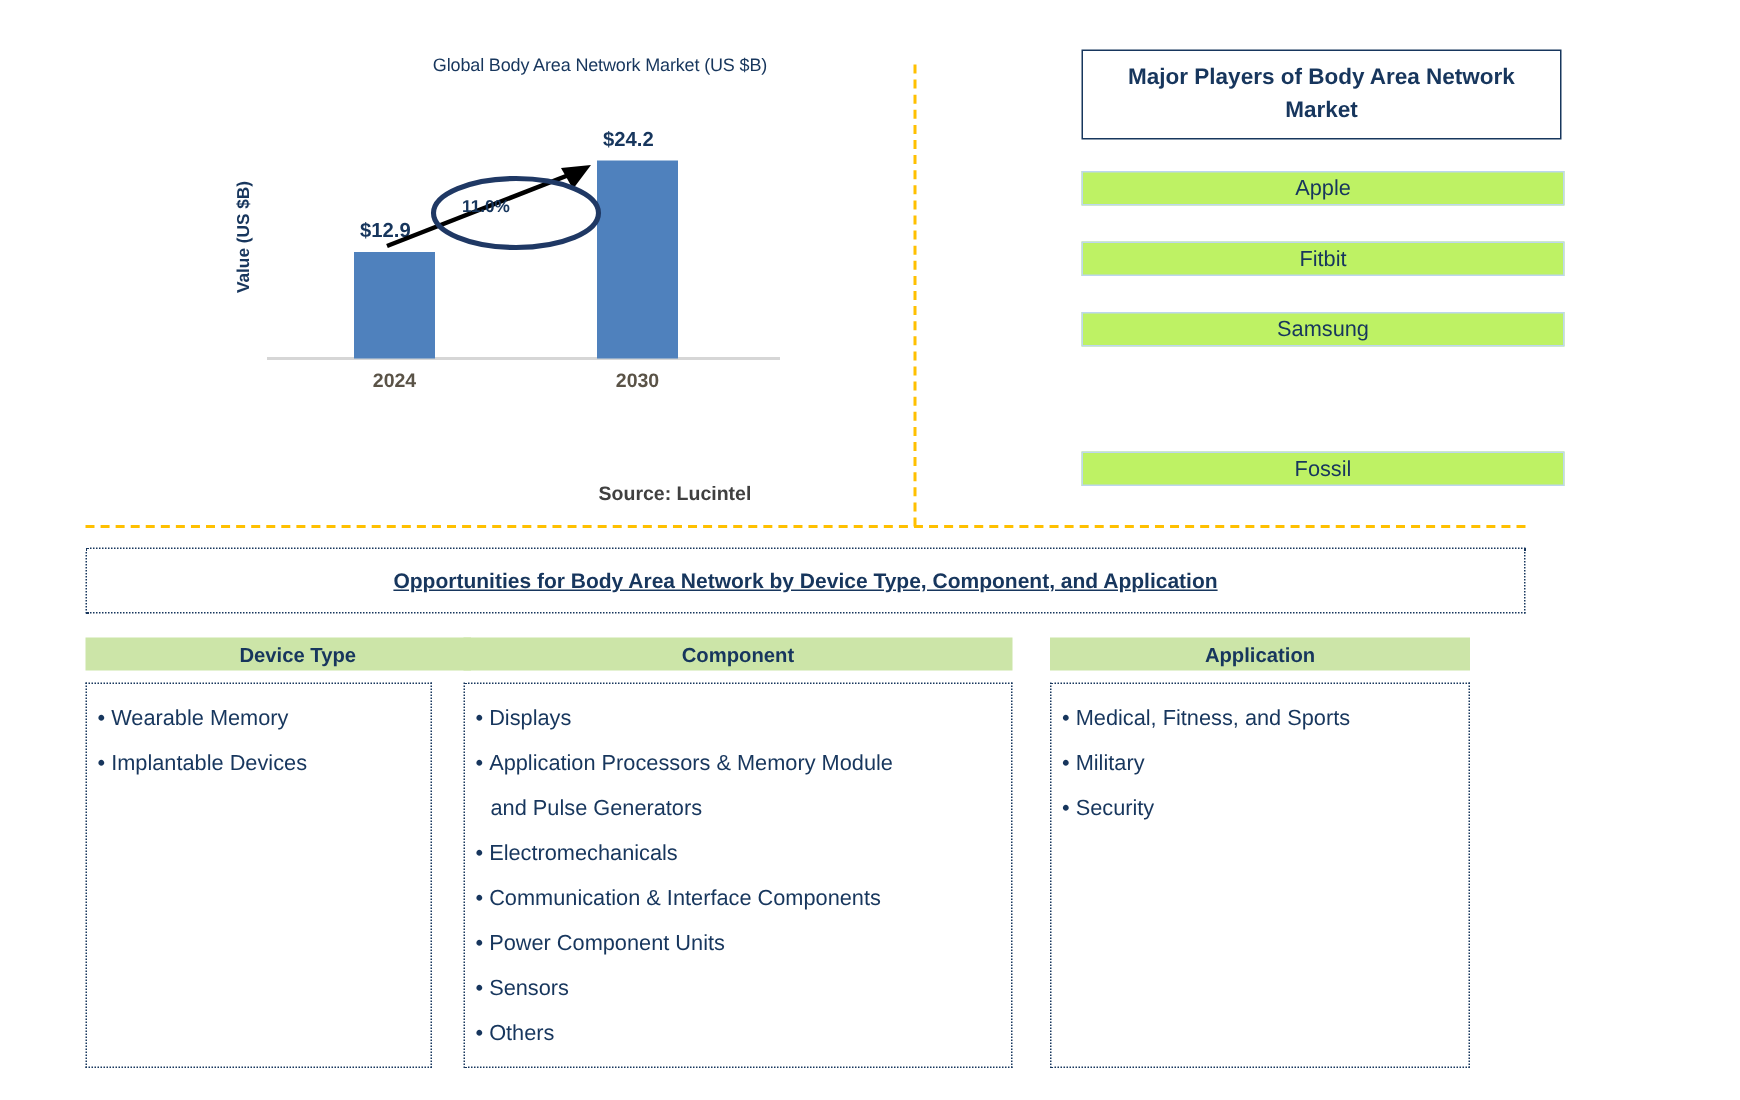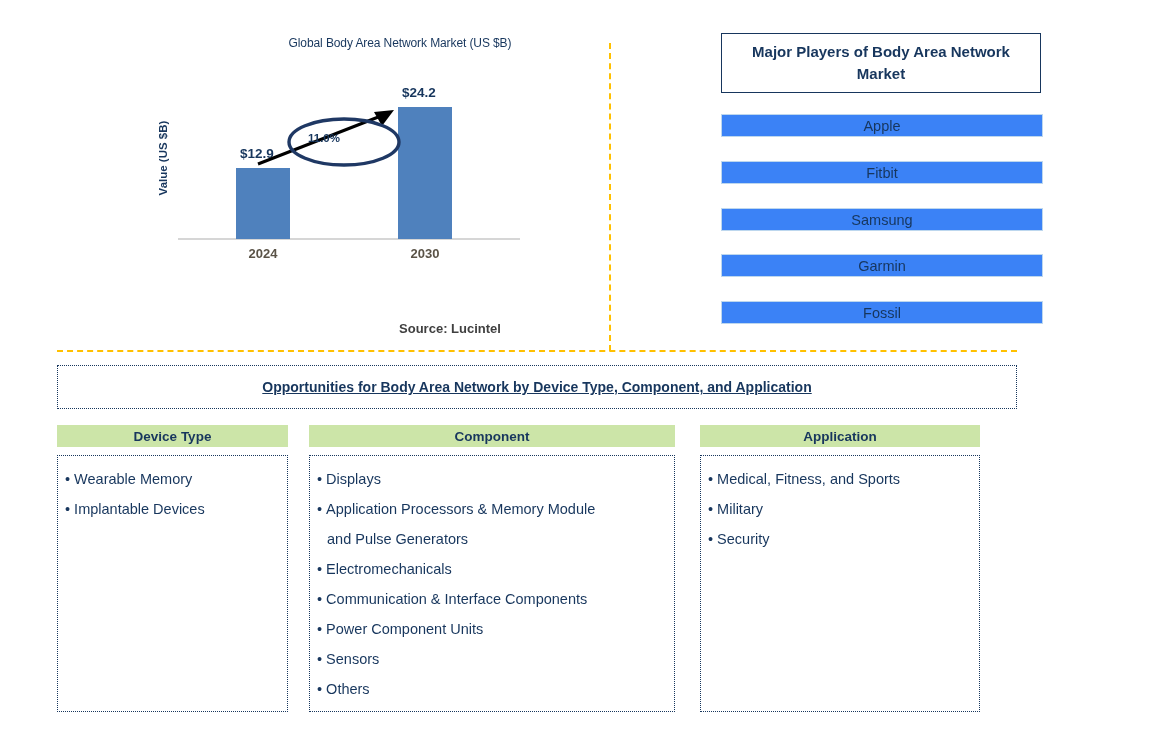--- a/index.html
+++ b/index.html
@@ -171,21 +171,21 @@
     left: 721px;
     width: 322px;
     height: 23px;
     border: 1px solid #bdd7ee;
     box-sizing: border-box;
     display: flex;
     align-items: center;
     justify-content: center;
     font-size: 14.5px;
     color: #17365d;
-    background: #3b82f6;
+    background: #bef264;
   }
   #player-0 { top: 114px; }
   #player-1 { top: 161px; }
   #player-2 { top: 208px; }
   #player-3 { top: 254px; }
   #player-4 { top: 301px; }
 
   
   #opportunities-banner {
     position: absolute;
@@ -236,21 +236,21 @@
     color: #17365d;
     line-height: 30px;
     white-space: nowrap;
     padding-left: 7px;
   }
   .bullet-item.wrap {
     white-space: normal;
     line-height: 30px;
   }
 
-  #header-device   { left: 57px;  width: 231px; }
+  #header-device   { left: 57px;  width: 231px; padding-left: 26px; }
   #body-device     { left: 57px;  width: 231px; }
   #header-component{ left: 309px; width: 366px; }
   #body-component  { left: 309px; width: 366px; }
   #header-application { left: 700px; width: 280px; }
   #body-application   { left: 700px; width: 280px; }
 
   #body-component .bullet-item { padding-left: 7px; }
   #body-component .bullet-item.wrap .line2 { display: block; padding-left: 10px; }
 </style>
 </head>
@@ -286,21 +286,20 @@
 
   <div id="source-note">Source: Lucintel</div>
 
   <div id="v-divider"></div>
   <div id="h-divider"></div>
 
   <div id="players-header">Major Players of Body Area Network Market</div>
   <div class="player-box" id="player-0">Apple</div>
   <div class="player-box" id="player-1">Fitbit</div>
   <div class="player-box" id="player-2">Samsung</div>
-  <div class="player-box" id="player-3">Garmin</div>
   <div class="player-box" id="player-4">Fossil</div>
 
   <div id="opportunities-banner">Opportunities for Body Area Network by Device Type, Component, and Application</div>
 
   <div class="col-header" id="header-device">Device Type</div>
   <div class="col-body" id="body-device">
     <ul class="bullet-list">
       <li class="bullet-item">•&nbsp;<span>Wearable Memory</span></li>
       <li class="bullet-item">•&nbsp;<span>Implantable Devices</span></li>
     </ul>

